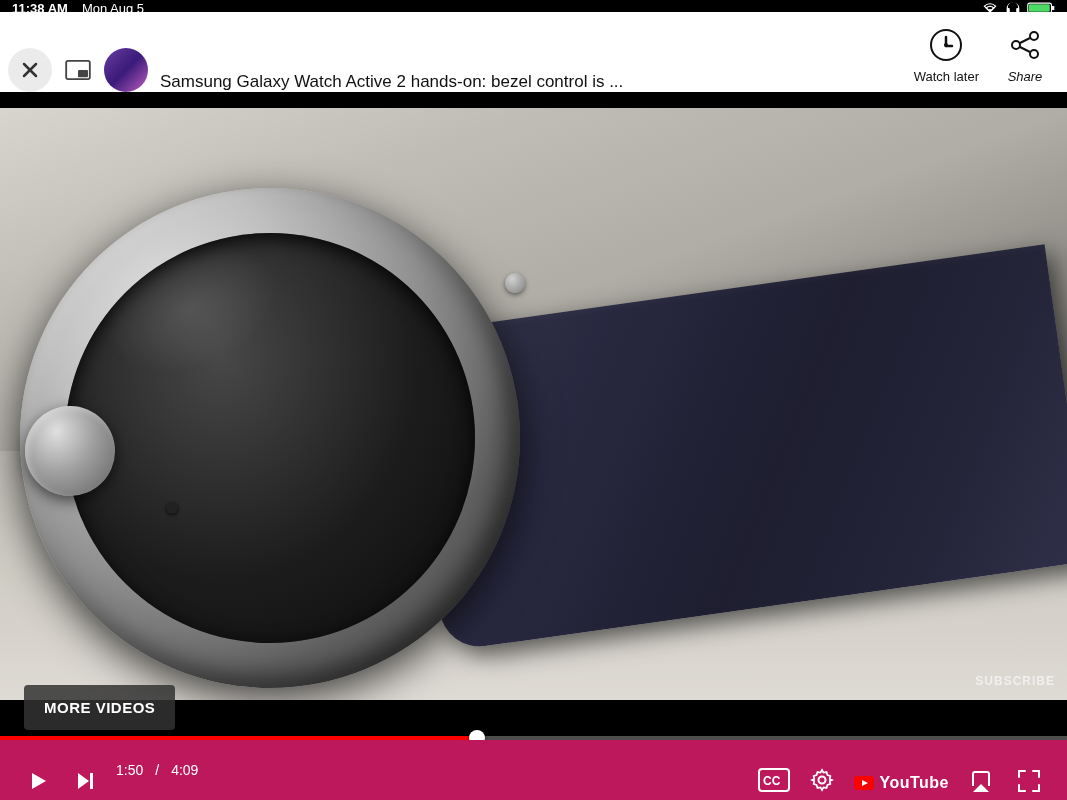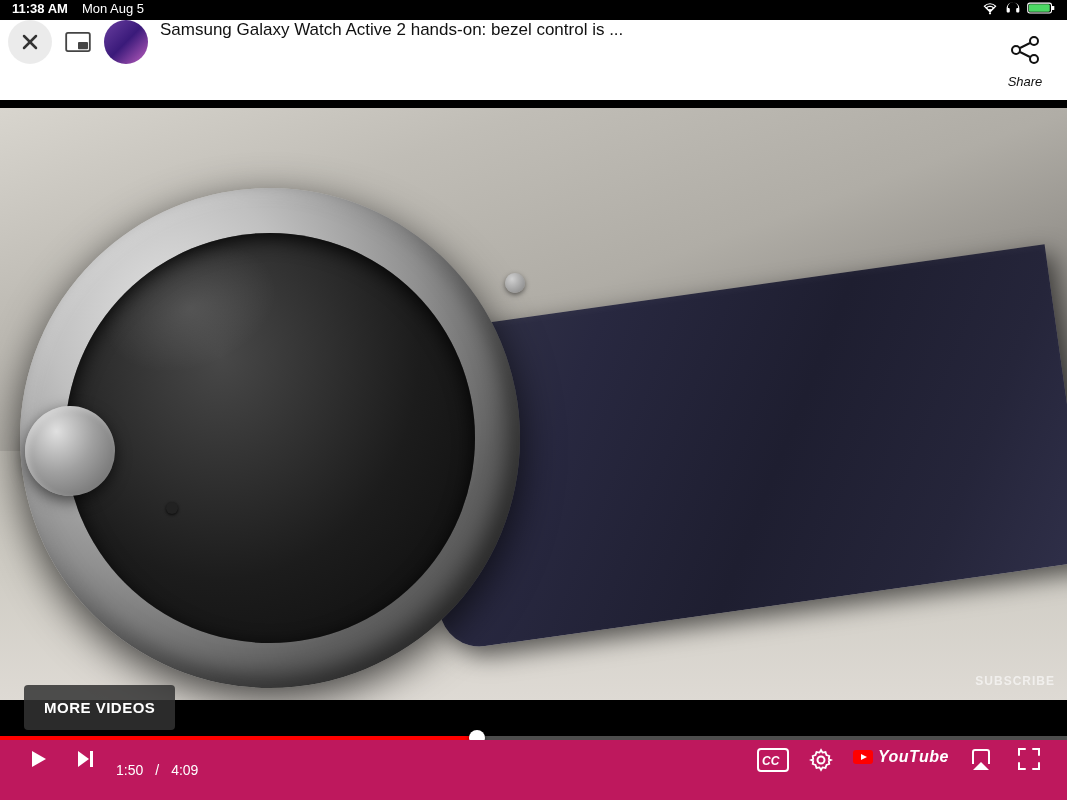--- a/index.html
+++ b/index.html
@@ -37,25 +37,25 @@
     }
     #status-bar .status-icons {
       display: flex;
       align-items: center;
       gap: 6px;
     }
 
     
     #top-bar {
       position: absolute;
-      top: 20px; left: 0; right: 0;
+      top: 12px; left: 0; right: 0;
       height: 80px;
       background: #fff;
       display: flex;
-      align-items: flex-start;
+      align-items: flex-end;
       padding: 0 8px;
       z-index: 100;
     }
     #close-btn {
       width: 44px;
       height: 44px;
       border-radius: 50%;
       background: rgba(0,0,0,0.08);
       display: flex;
       align-items: center;
@@ -214,26 +214,25 @@
       background: #be185d;
       display: flex;
       align-items: center;
       padding: 0 16px;
       gap: 4px;
     }
     .ctrl-btn {
       width: 44px;
       height: 44px;
       display: flex;
-      align-items: flex-start;
-      justify-content: center;
-      cursor: pointer;
-      color: #fff;
-      flex-shrink: 0;
-      font-style: italic;
+      align-items: flex-end;
+      justify-content: center;
+      cursor: pointer;
+      color: #fff;
+      flex-shrink: 0;
     }
     .time-display {
       color: #fff;
       font-size: 14px;
       margin: 0 4px;
       white-space: nowrap;
     }
     .ctrl-spacer { flex: 1; }
     .ctrl-right {
       display: flex;
@@ -299,20 +298,31 @@
   </div>
   <div id="pip-btn">
     <svg width="26" height="20" viewBox="0 0 28 22">
       <rect x="1" y="1" width="26" height="20" rx="2" fill="none" stroke="#444" stroke-width="2"></rect>
       <rect x="14" y="11" width="11" height="8" rx="1" fill="#444"></rect>
     </svg>
   </div>
   <div id="channel-avatar"></div>
   <div id="video-title-bar">
     <span class="title-text">Samsung Galaxy Watch Active 2 hands-on: bezel control is ...</span>
+  </div>
+  <div id="watch-later-btn">
+    <div class="icon-circle">
+      <svg width="36" height="36" viewBox="0 0 36 36">
+        <circle cx="18" cy="18" r="15" fill="none" stroke="#111" stroke-width="2"></circle>
+        <line x1="18" y1="10" x2="18" y2="19" stroke="#111" stroke-width="2.5" stroke-linecap="round"></line>
+        <line x1="18" y1="19" x2="24" y2="19" stroke="#111" stroke-width="2.5" stroke-linecap="round"></line>
+        <circle cx="18" cy="18" r="2" fill="#111"></circle>
+      </svg>
+    </div>
+    <span class="btn-label">Watch later</span>
   </div>
   <div id="share-btn">
     <div class="icon-circle">
       <svg width="36" height="36" viewBox="0 0 36 36">
         <circle cx="27" cy="9" r="4" fill="none" stroke="#111" stroke-width="2"></circle>
         <circle cx="9" cy="18" r="4" fill="none" stroke="#111" stroke-width="2"></circle>
         <circle cx="27" cy="27" r="4" fill="none" stroke="#111" stroke-width="2"></circle>
         <line x1="13" y1="16" x2="23" y2="11" stroke="#111" stroke-width="2"></line>
         <line x1="13" y1="20" x2="23" y2="25" stroke="#111" stroke-width="2"></line>
       </svg>

